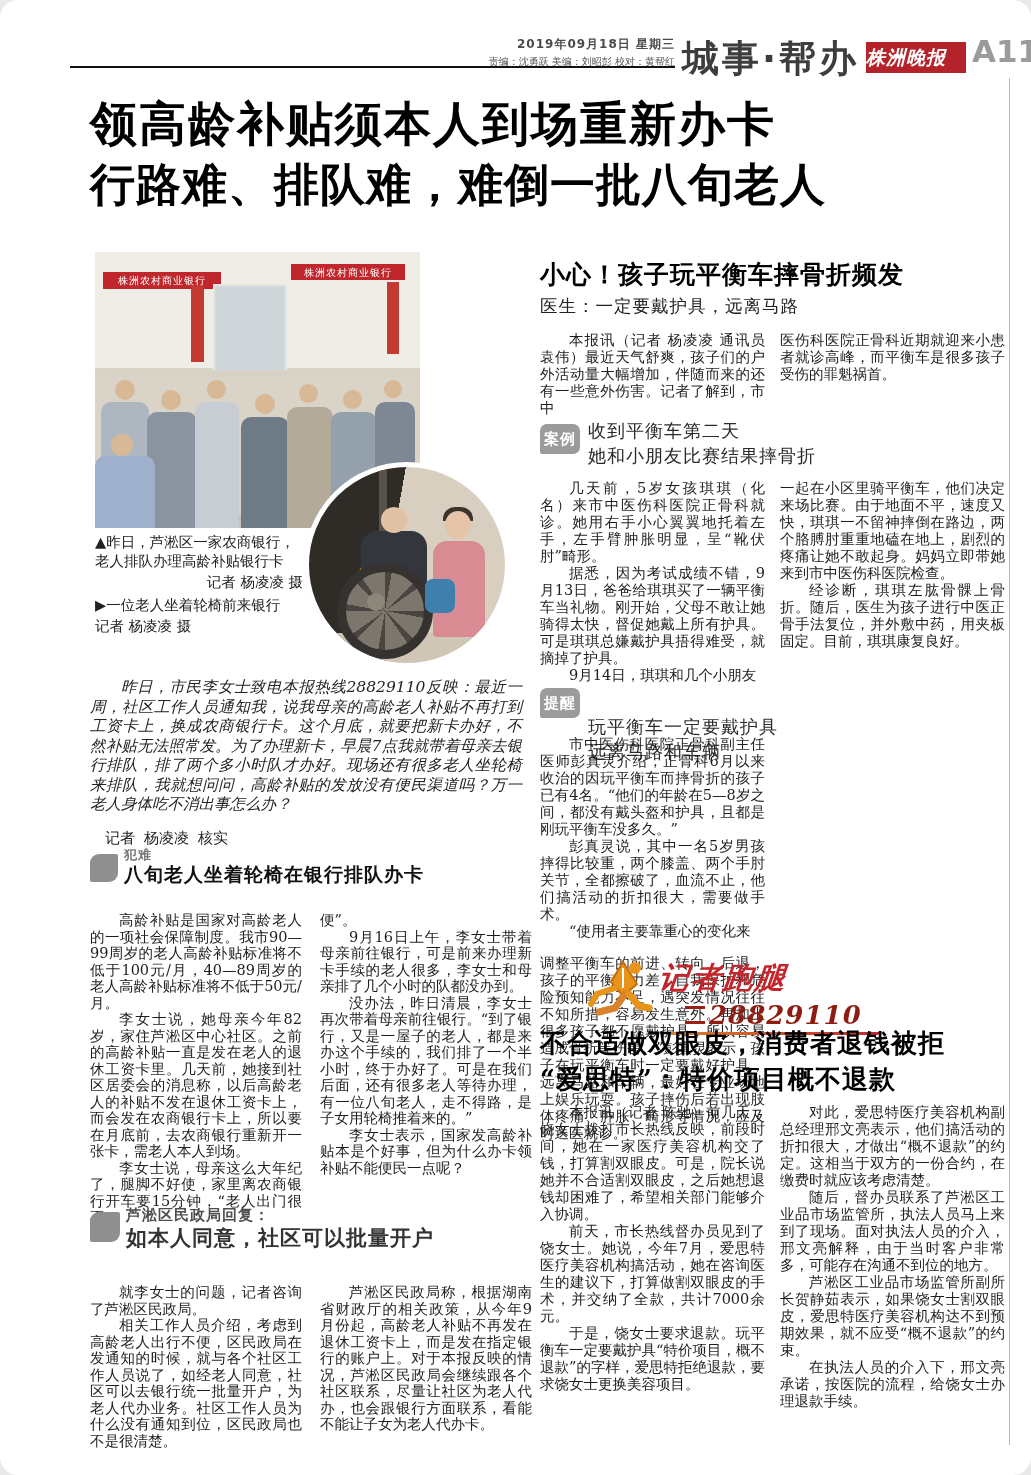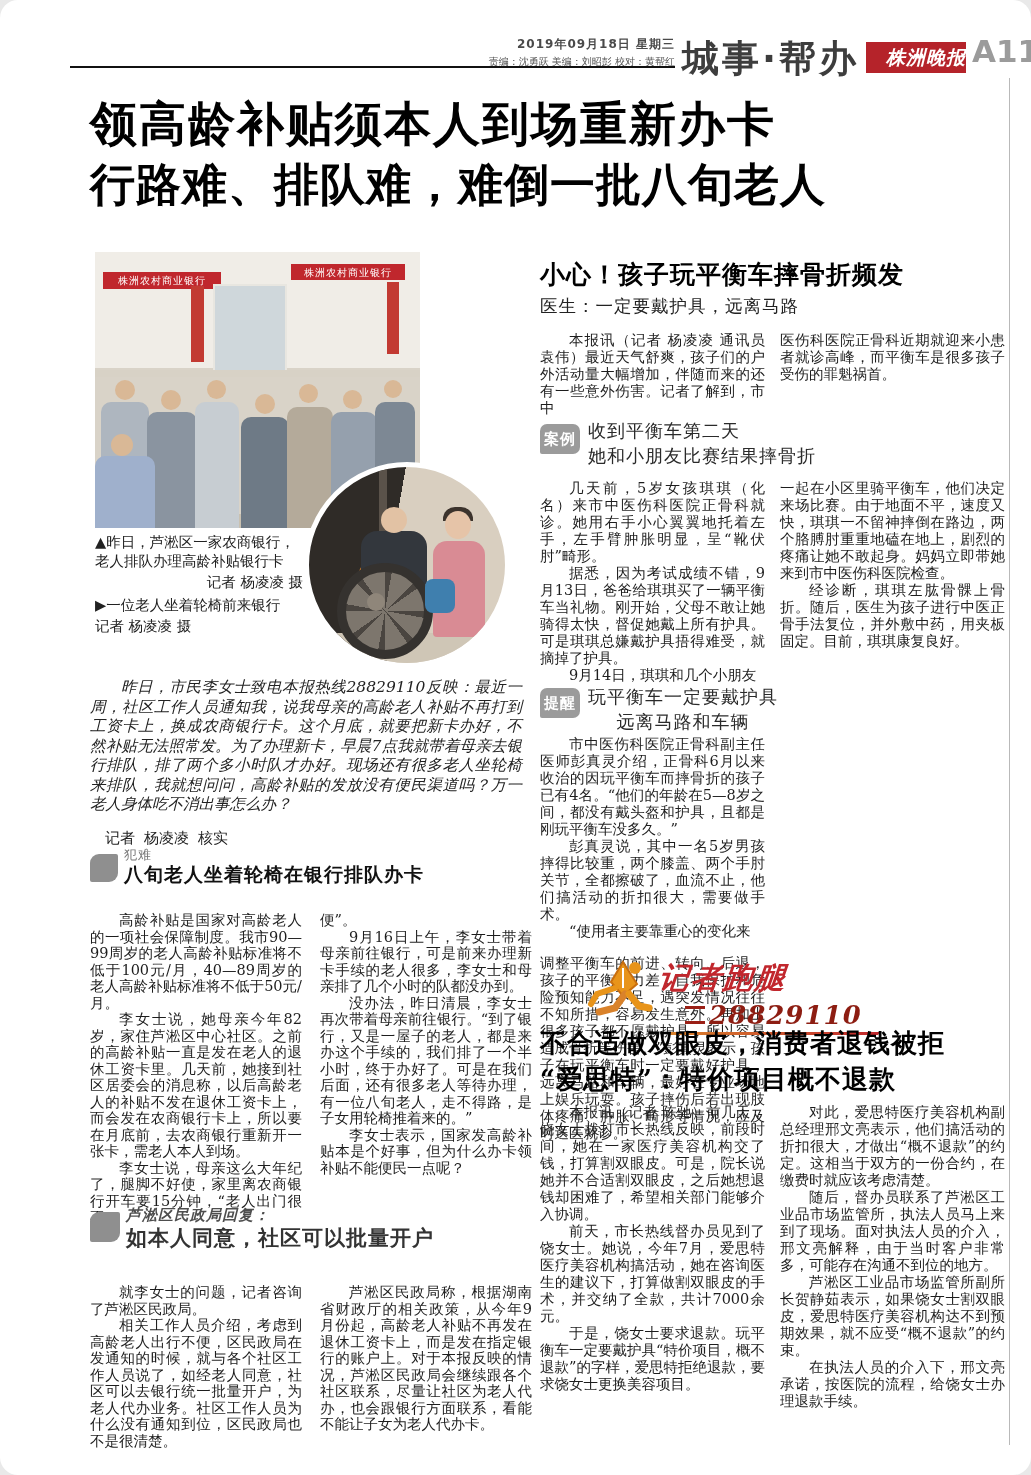--- a/index.html
+++ b/index.html
@@ -7,21 +7,21 @@
         font-family:"DejaVu Sans",sans-serif;overflow:hidden;color:#1c1c1c;border-radius:18px;}
   .abs{position:absolute;}
 
   
   .date-block{top:36px;left:470px;width:205px;text-align:right;color:#4a4a4a;}
   .date-line{font-size:12px;font-weight:bold;letter-spacing:1px;}
   .credits{font-size:10px;margin-top:2px;color:#555;}
   .header-rule{top:66px;left:70px;width:605px;height:2px;background:#111;}
   .section-title{top:34px;left:682px;font-size:37px;font-weight:bold;color:#3d3d3d;letter-spacing:3px;}
   .brand-box{top:42px;left:866px;width:100px;height:31px;background:#b5232a;color:#fff;
-             display:flex;align-items:center;justify-content:flex-end;font-family:"DejaVu Serif",serif;
+             display:flex;align-items:center;justify-content:flex-start;font-family:"DejaVu Serif",serif;
              font-style:italic;font-weight:bold;font-size:19px;letter-spacing:1px;}
   .page-number{top:33px;left:972px;font-size:31px;font-weight:bold;color:#9b9b9b;}
 
   
   .headline1{top:100px;left:90px;font-size:47px;font-weight:bold;color:#000;letter-spacing:2px;line-height:1.0;}
   .headline2{top:162px;left:90px;font-size:45px;font-weight:bold;color:#000;letter-spacing:1px;line-height:1.0;}
 
   
   .photo-main{top:252px;left:95px;width:325px;height:276px;overflow:hidden;
               background:linear-gradient(#f0ede7 0 42%, #d9d3c8 42% 95%, #c9c1b1 95%);}
@@ -53,21 +53,21 @@
   .caption2 .credit{text-align:left;}
 
   
   .lead-block{top:678px;left:90px;width:432px;}
   .lead-text{margin:0;font-family:"DejaVu Serif",serif;font-style:italic;
              font-size:15.5px;line-height:19.5px;text-align:justify;text-indent:2em;color:#222;}
   .lead-verify{margin:14px 0 0 0;font-size:15px;color:#222;text-indent:1em;font-family:Liberation Mono, monospace;}
 
   
   .sq{width:28px;height:28px;background:#8f8f8f;border-radius:9px 2px 9px 2px;}
-  .tag-small{font-size:13px;font-weight:normal;color:#777;letter-spacing:1px;}
+  .tag-small{font-size:13px;font-weight:bold;color:#777;letter-spacing:1px;}
   .sec-heading{font-size:19px;font-weight:bold;color:#111;letter-spacing:1px;}
   .minzheng-tag{font-size:15px;font-weight:bold;color:#4e4e4e;letter-spacing:1px;}
   .minzheng-heading{font-size:21px;font-weight:bold;color:#333;letter-spacing:1px;}
 
   .cols{display:flex;gap:18px;}
   .lcol{width:212px;font-family:"DejaVu Serif",serif;font-size:14.5px;line-height:16.5px;
         text-align:justify;color:#1d1d1d;}
   .lcol p{margin:0;text-indent:2em;}
   .lcol p.cont{text-indent:0;}
 
@@ -202,21 +202,21 @@
     </div>
     <div class="lcol">
       <p class="cont">便”。</p>
       <p>9月16日上午，李女士带着母亲前往银行，可是前来办理新卡手续的老人很多，李女士和母亲排了几个小时的队都没办到。</p>
       <p>没办法，昨日清晨，李女士再次带着母亲前往银行。“到了银行，又是一屋子的老人，都是来办这个手续的，我们排了一个半小时，终于办好了。可是在我们后面，还有很多老人等待办理，有一位八旬老人，走不得路，是子女用轮椅推着来的。”</p>
       <p>李女士表示，国家发高龄补贴本是个好事，但为什么办卡领补贴不能便民一点呢？</p>
     </div>
   </div>
 
   <div class="abs sq" style="top:1212px;left:90px;width:30px;height:30px;"></div>
-  <div class="abs minzheng-tag" style="top:1206px;left:126px;font-style:italic;">芦淞区民政局回复：</div>
+  <div class="abs minzheng-tag" style="top:1206px;left:126px;">芦淞区民政局回复：</div>
   <div class="abs minzheng-heading" style="top:1224px;left:126px;">如本人同意，社区可以批量开户</div>
   <div class="abs cols" style="top:1284px;left:90px;">
     <div class="lcol">
       <p>就李女士的问题，记者咨询了芦淞区民政局。</p>
       <p>相关工作人员介绍，考虑到高龄老人出行不便，区民政局在发通知的时候，就与各个社区工作人员说了，如经老人同意，社区可以去银行统一批量开户，为老人代办业务。社区工作人员为什么没有通知到位，区民政局也不是很清楚。</p>
     </div>
     <div class="lcol">
       <p>芦淞区民政局称，根据湖南省财政厅的相关政策，从今年9月份起，高龄老人补贴不再发在退休工资卡上，而是发在指定银行的账户上。对于本报反映的情况，芦淞区民政局会继续跟各个社区联系，尽量让社区为老人代办，也会跟银行方面联系，看能不能让子女为老人代办卡。</p>
     </div>
   </div>
@@ -243,21 +243,21 @@
       <p>据悉，因为考试成绩不错，9月13日，爸爸给琪琪买了一辆平衡车当礼物。刚开始，父母不敢让她骑得太快，督促她戴上所有护具。可是琪琪总嫌戴护具捂得难受，就摘掉了护具。</p>
       <p>9月14日，琪琪和几个小朋友</p>
     </div>
     <div class="rcol">
       <p class="cont">一起在小区里骑平衡车，他们决定来场比赛。由于地面不平，速度又快，琪琪一不留神摔倒在路边，两个胳膊肘重重地磕在地上，剧烈的疼痛让她不敢起身。妈妈立即带她来到市中医伤科医院检查。</p>
       <p>经诊断，琪琪左肱骨髁上骨折。随后，医生为孩子进行中医正骨手法复位，并外敷中药，用夹板固定。目前，琪琪康复良好。</p>
     </div>
   </div>
 
   <div class="abs badge" style="top:688px;left:540px;">提醒</div>
-  <div class="abs sub-head" style="top:684px;left:588px;text-align:center;">
+  <div class="abs sub-head" style="top:714px;left:588px;">
     <div>玩平衡车一定要戴护具</div>
     <div>远离马路和车辆</div>
   </div>
   <div class="abs rcols" style="top:736px;left:540px;flex-direction:column;">
     <div class="rcol">
       <p>市中医伤科医院正骨科副主任医师彭真灵介绍，正骨科6月以来收治的因玩平衡车而摔骨折的孩子已有4名。“他们的年龄在5—8岁之间，都没有戴头盔和护具，且都是刚玩平衡车没多久。”</p>
       <p>彭真灵说，其中一名5岁男孩摔得比较重，两个膝盖、两个手肘关节，全都擦破了，血流不止，他们搞活动的折扣很大，需要做手术。</p>
       <p>“使用者主要靠重心的变化来</p>
     </div>
     <div class="rcol">

